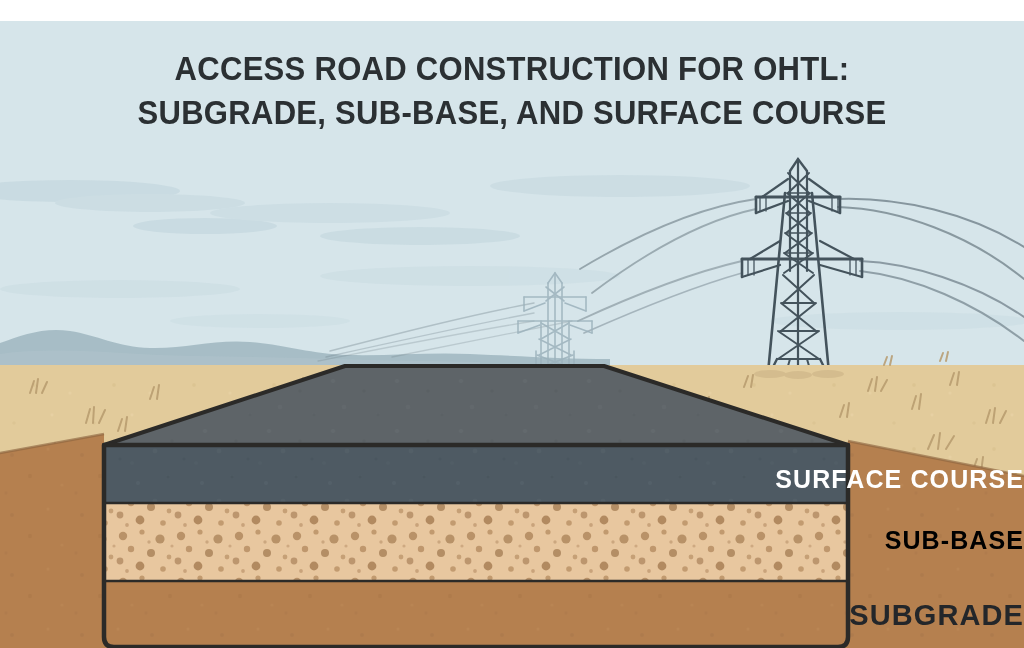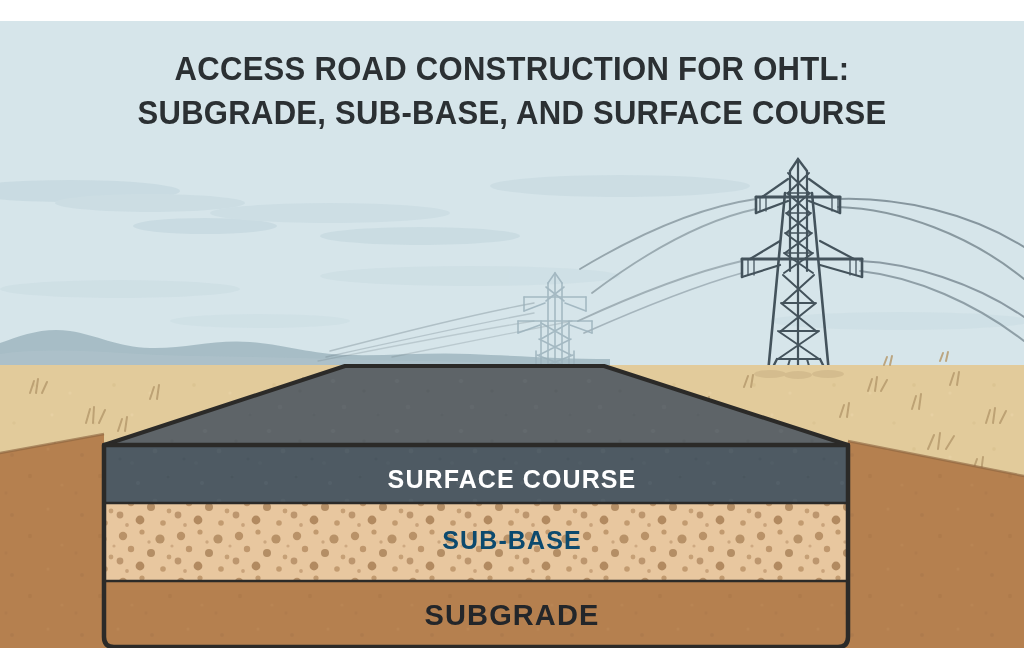--- a/index.html
+++ b/index.html
@@ -44,36 +44,36 @@
     letter-spacing: 0.3px;
     line-height: 44px;
     color: #2b3033;
     text-transform: uppercase;
     transform: scaleX(0.94);
   }
   .layer-label {
     position: absolute;
     width: 1024px;
     left: 0;
-    text-align: center;
+    text-align: right;
     font-family: "Liberation Sans", sans-serif;
     font-weight: bold;
     letter-spacing: 1.1px;
     z-index: 45;
     pointer-events: none;
   }
   #label-surface {
     top: 444px;
     font-size: 25px;
     color: #ffffff;
   }
   #label-subbase {
     top: 505px;
     font-size: 25px;
-    color: #0c4a6e;
+    color: #000000;
   }
   #label-subgrade {
     top: 578px;
     font-size: 29px;
     color: #23262a;
   }
 </style>
 </head>
 <body>
 

